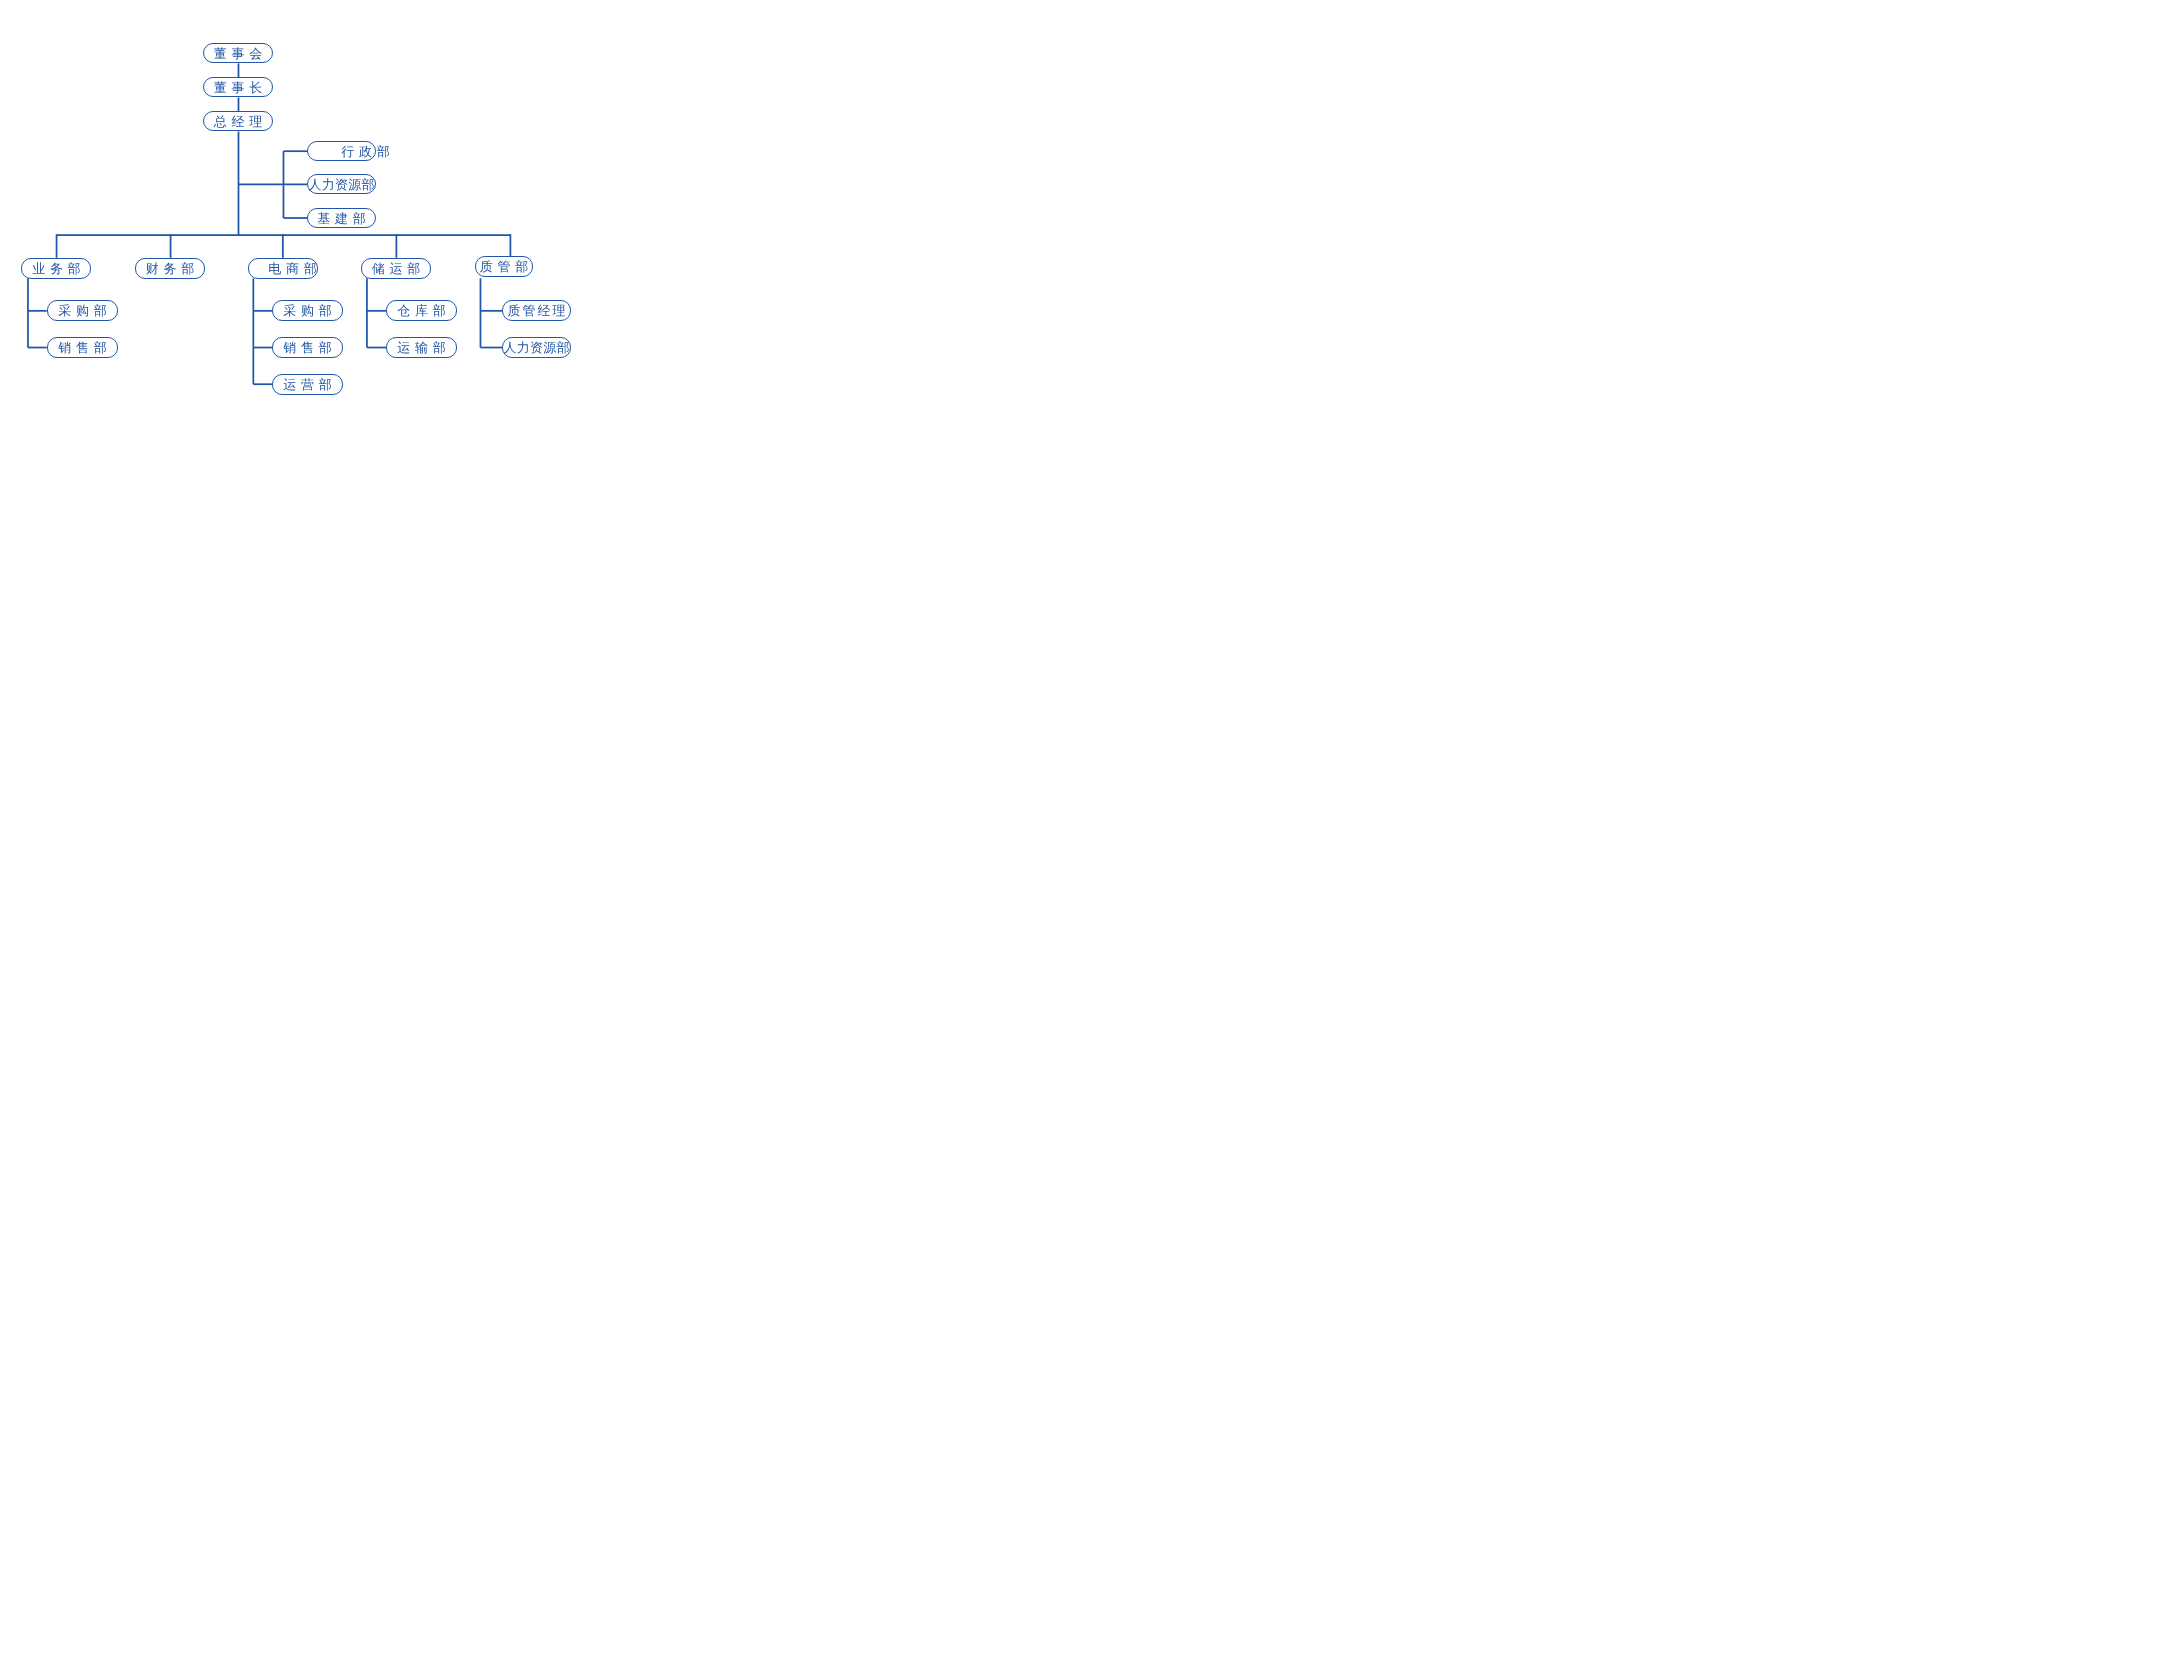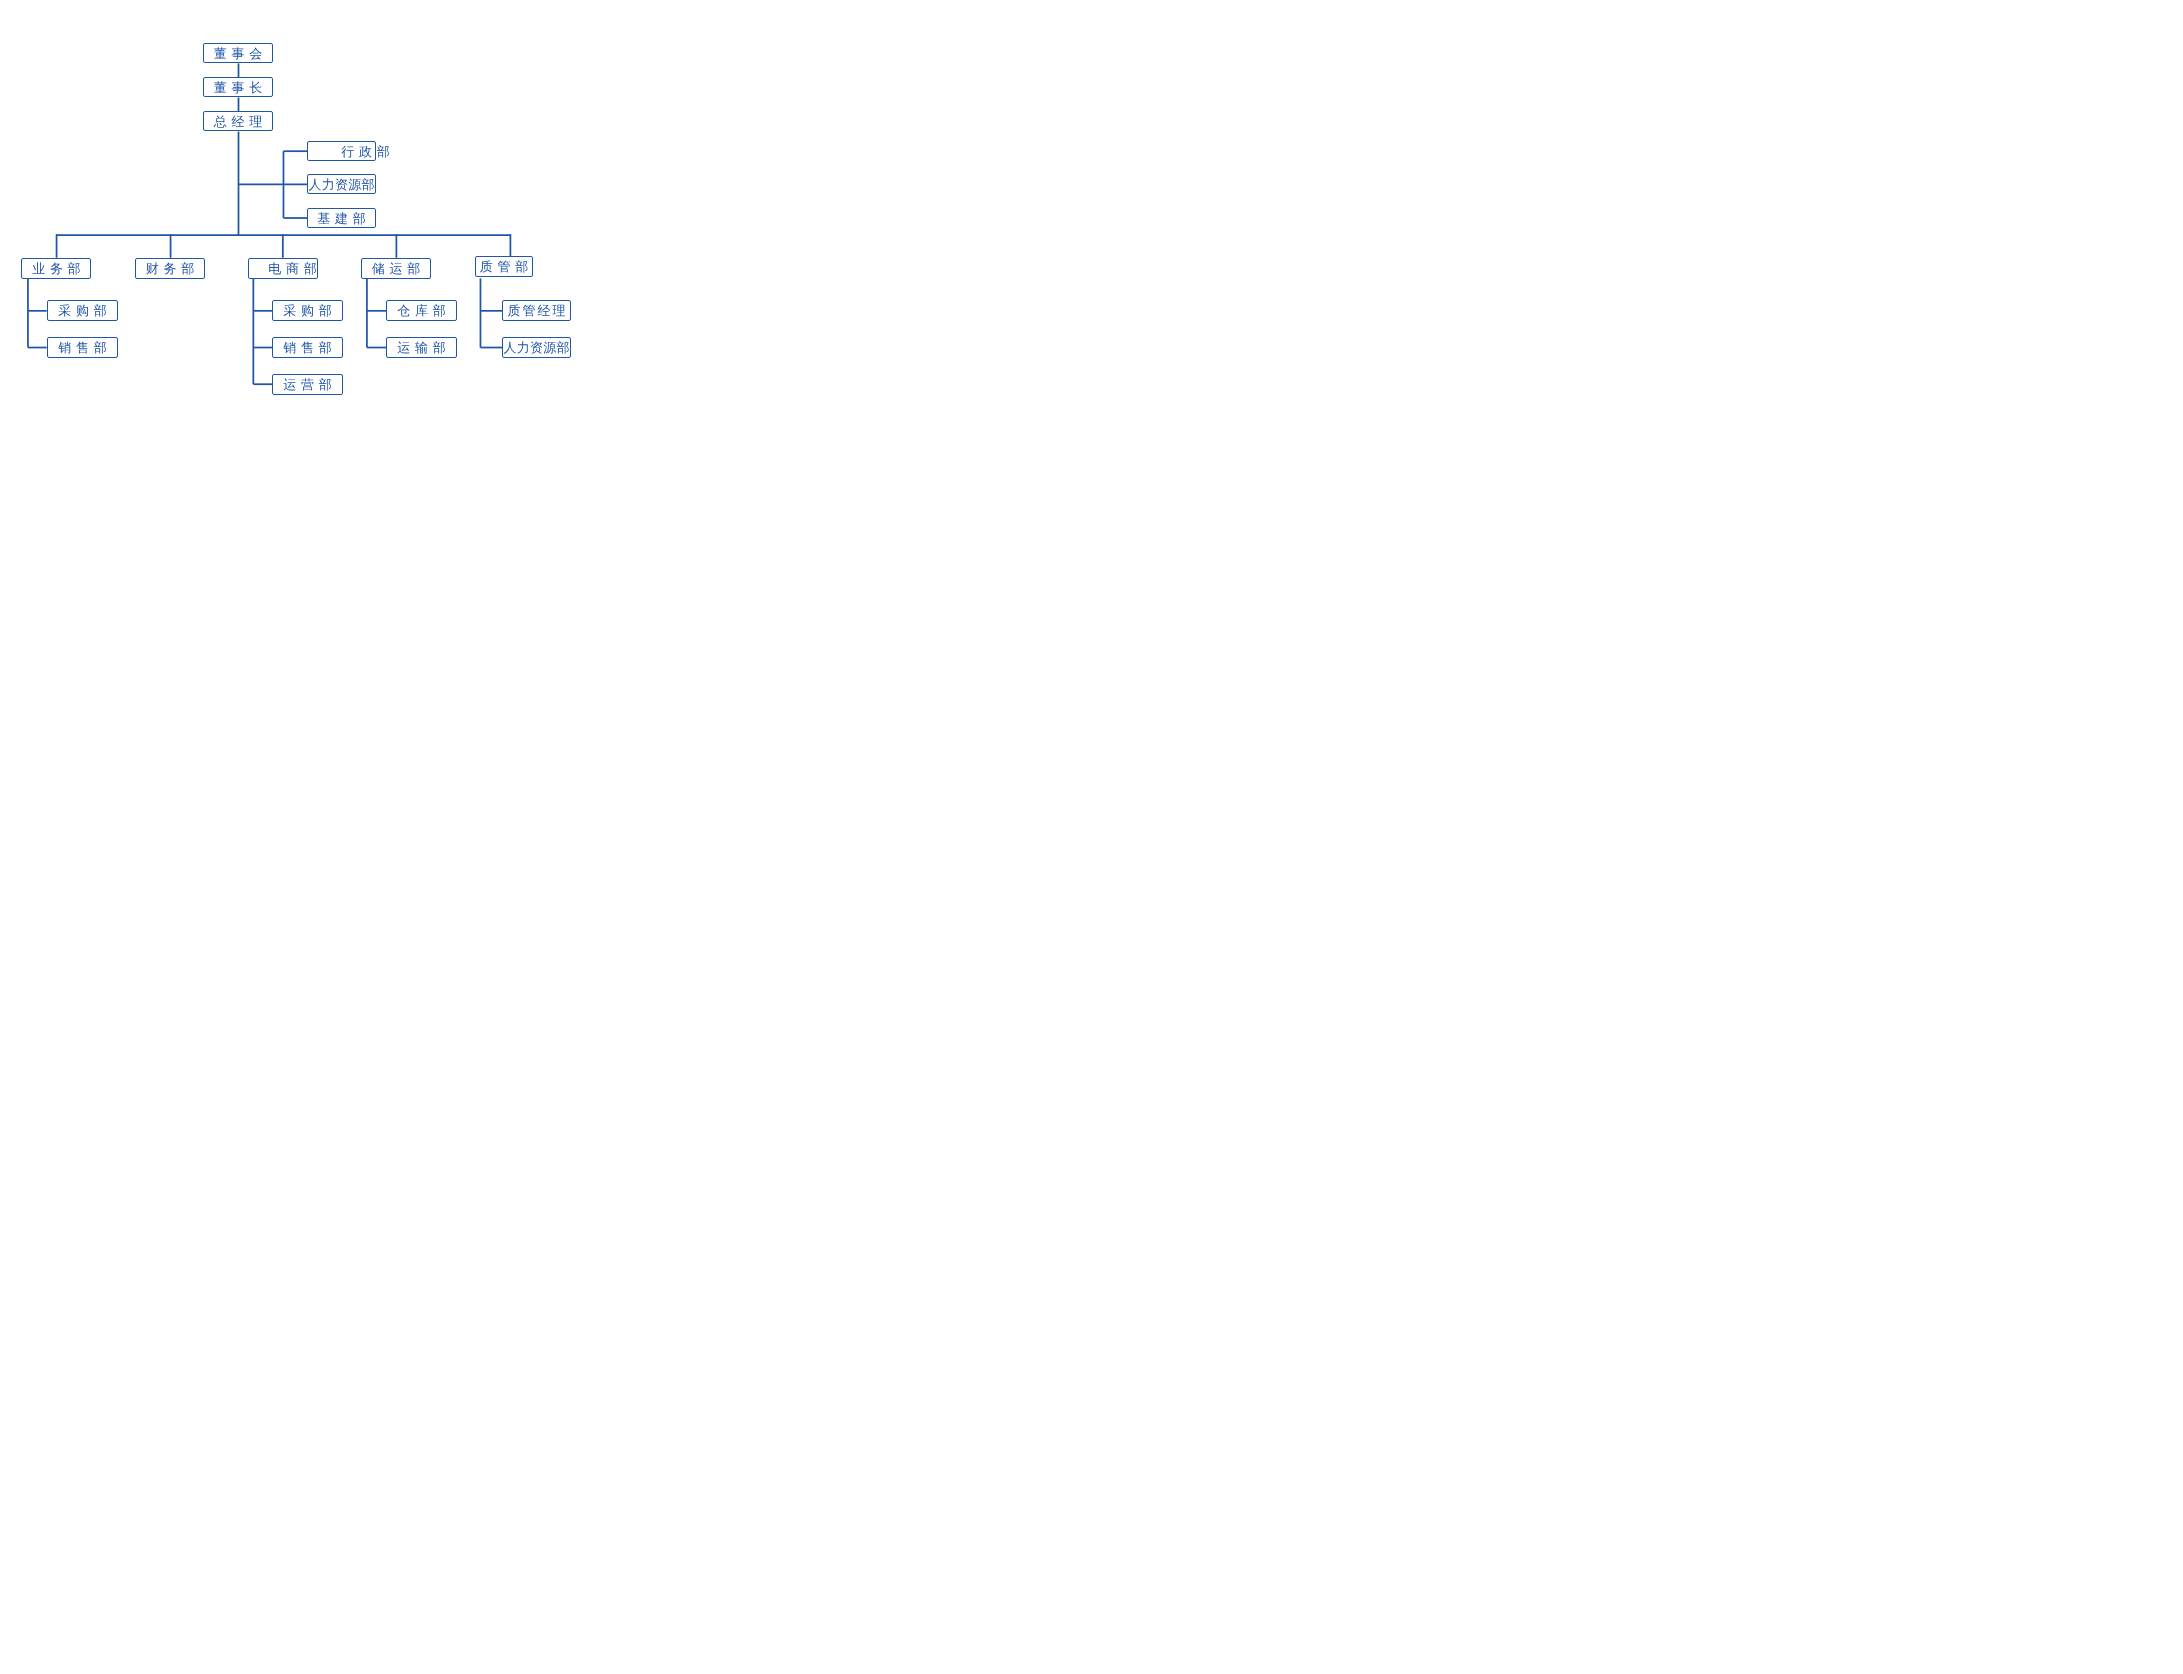--- a/index.html
+++ b/index.html
@@ -27,21 +27,21 @@
     stroke-linecap: butt;
   }
 
   .node {
     position: absolute;
     display: flex;
     align-items: center;
     justify-content: center;
     background: var(--bg);
     border: 1.5px solid var(--blue);
-    border-radius: 2px;
+    border-radius: 10px;
     color: var(--blue);
     font-size: 13px;
     font-weight: 500;
     line-height: 1;
     white-space: nowrap;
     z-index: 2;
   }
   .node .label { display: inline-block; }
 </style>
 </head>

